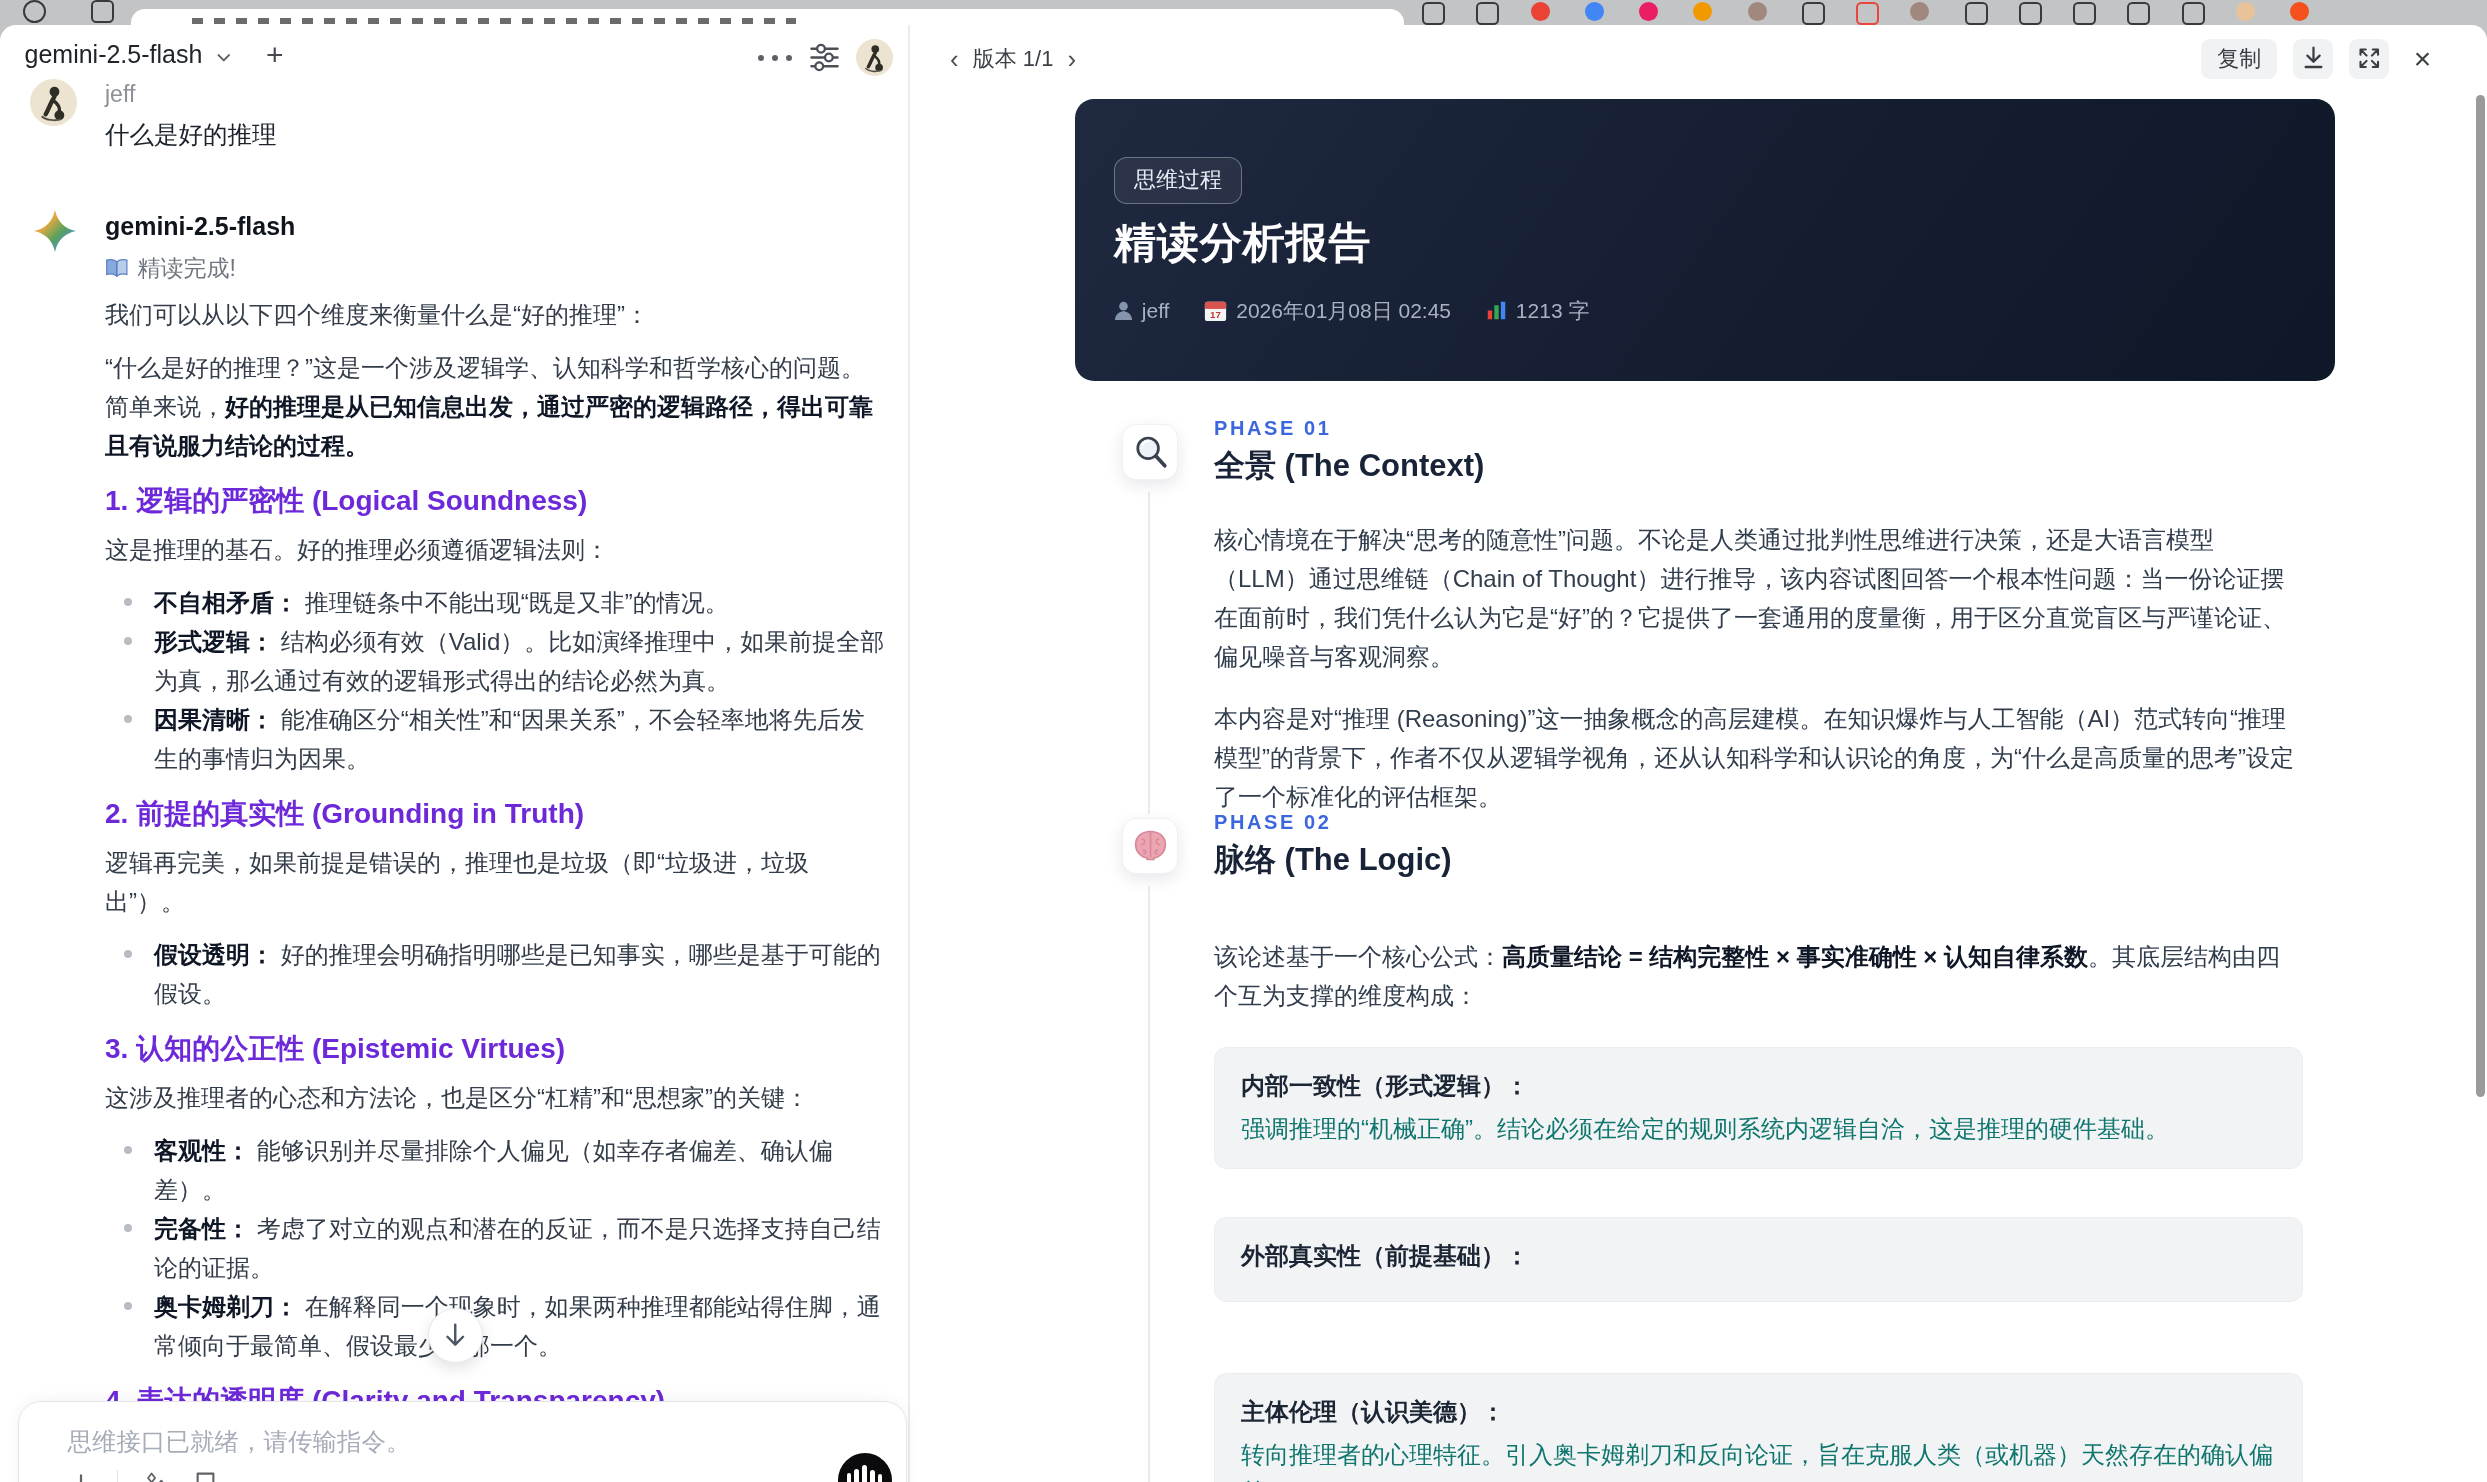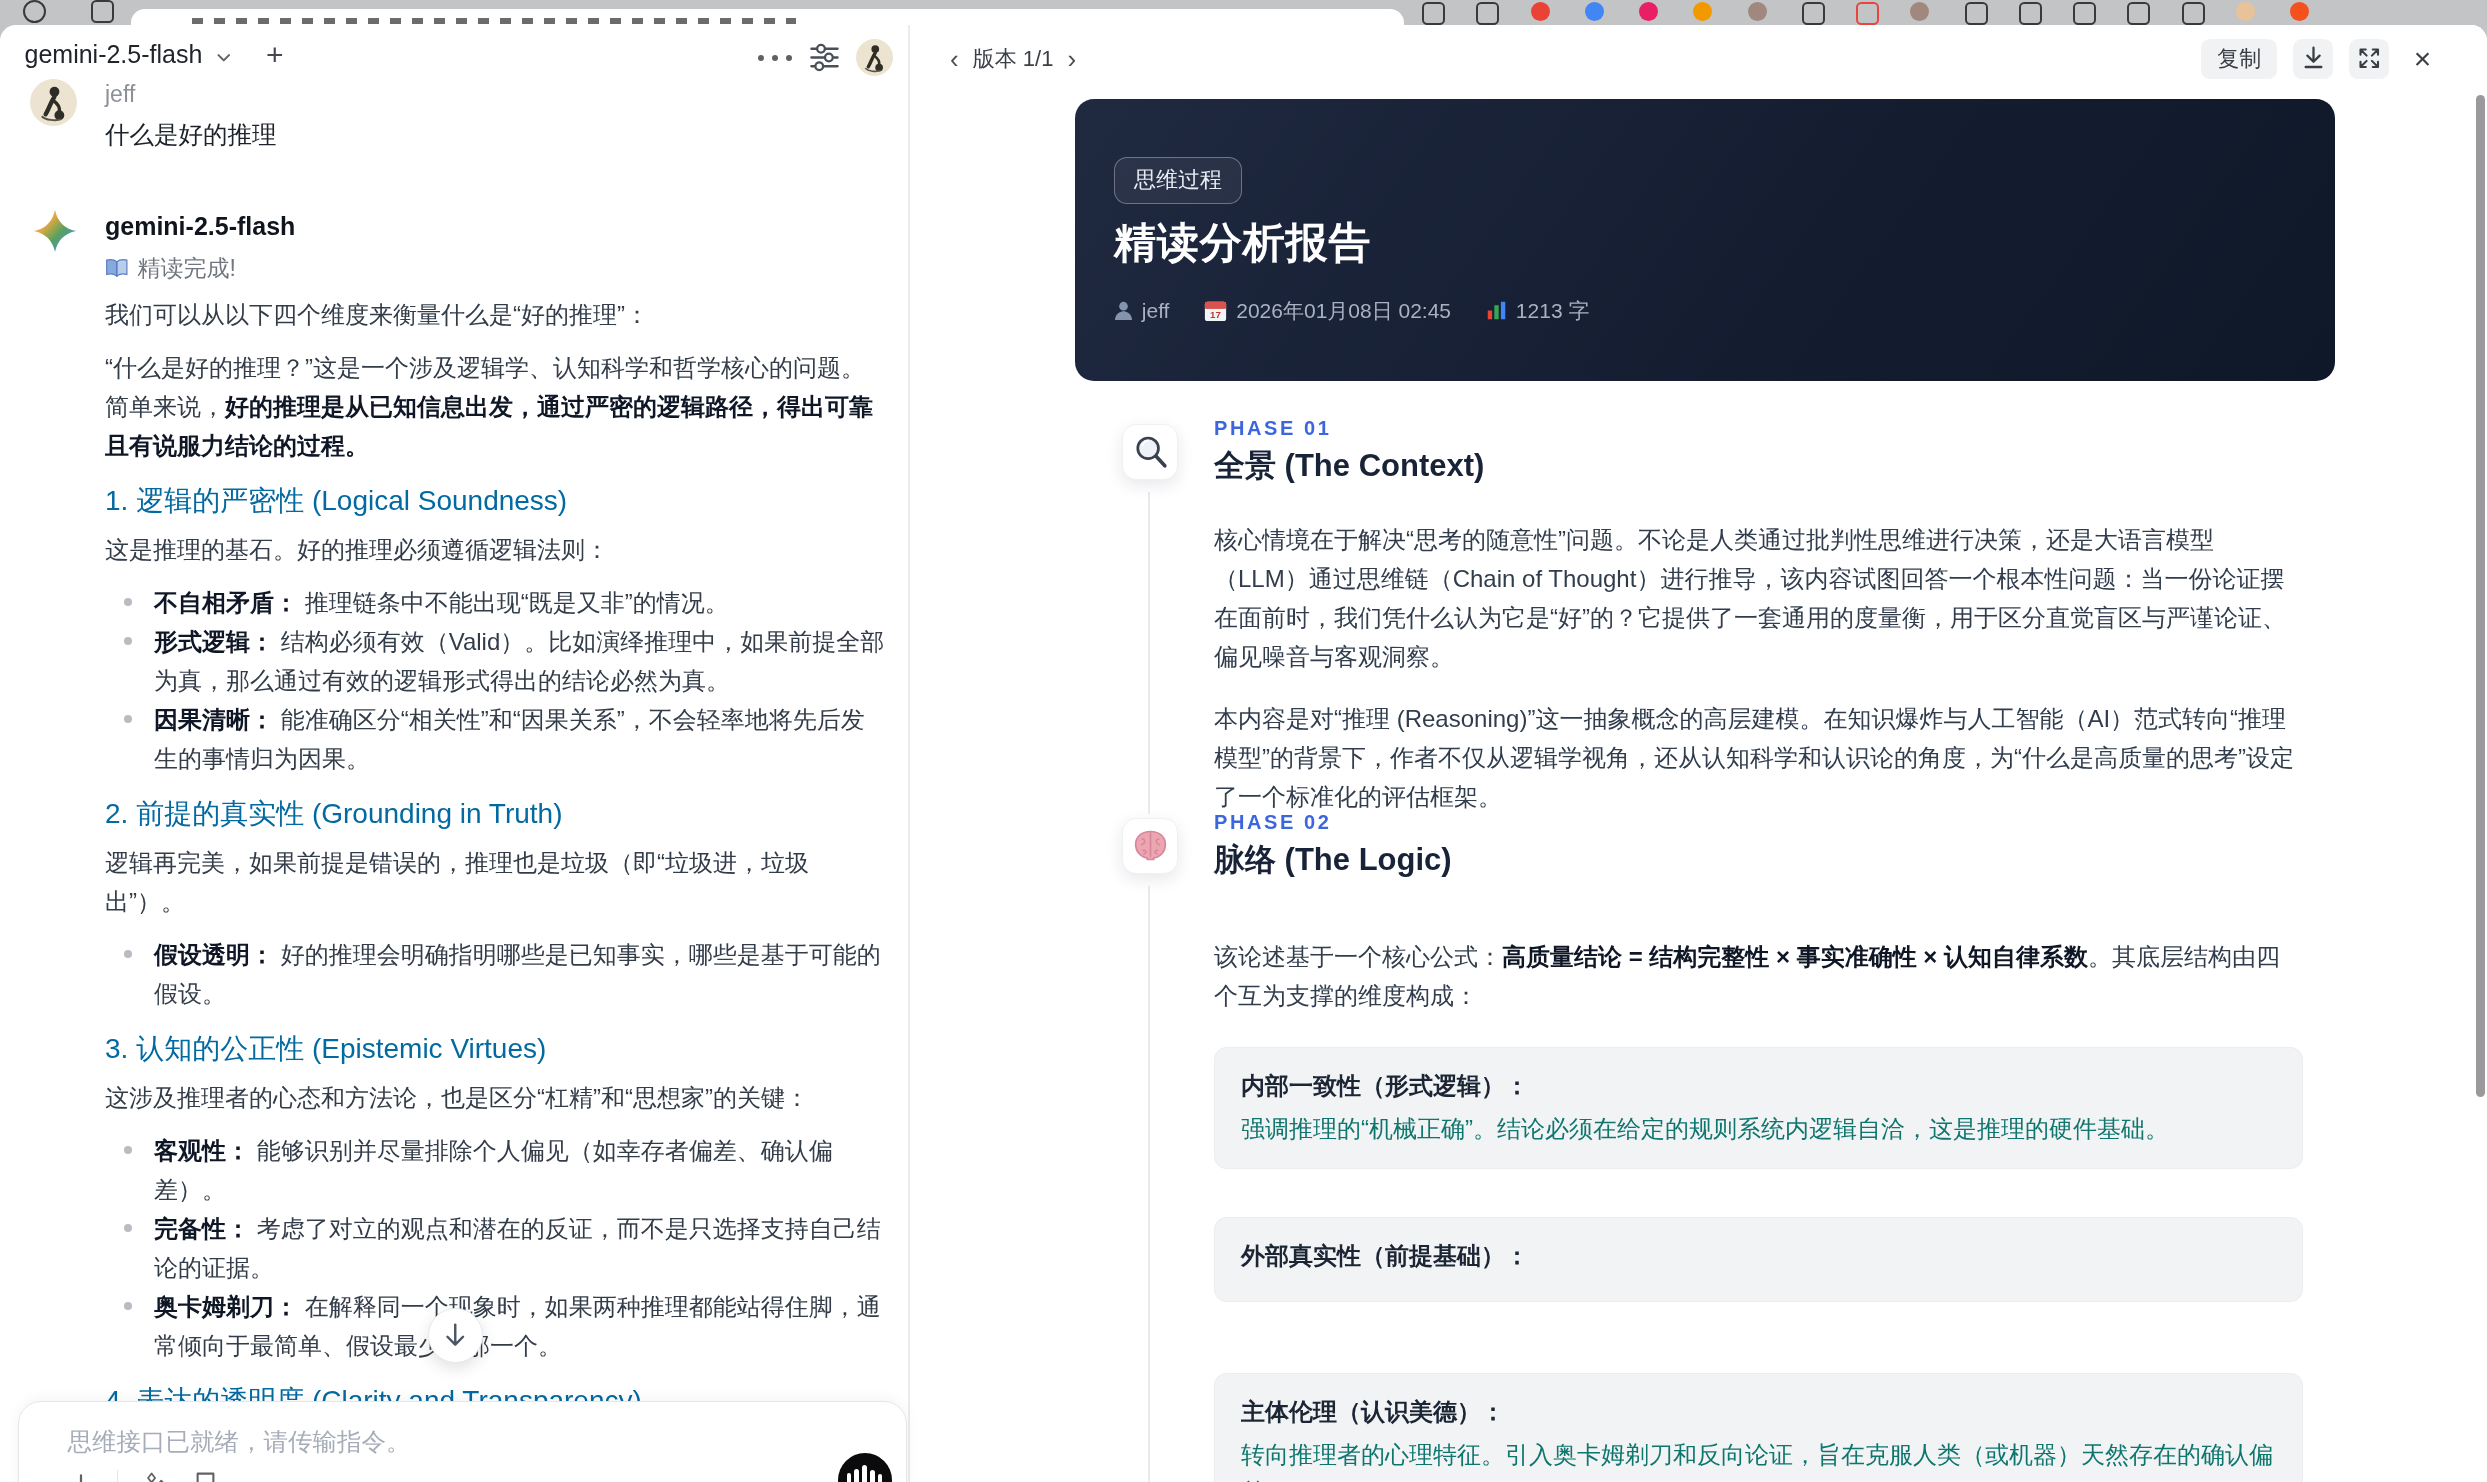--- a/index.html
+++ b/index.html
@@ -30,21 +30,21 @@
   .hdr-sliders{position:absolute;left:807px;top:15.8px;width:35px;height:35px;}
   .hdr-avatar{position:absolute;left:856px;top:14px;width:37px;height:37px;border-radius:50%;background:#ece4d0;overflow:hidden;}
   .msg-avatar{position:absolute;left:30px;top:54px;width:47px;height:47px;border-radius:50%;background:#ece4d0;overflow:hidden;}
   .user-name{position:absolute;left:105px;top:56px;font-size:23px;color:#8b9097;}
   .user-msg{position:absolute;left:105px;top:93px;font-size:24.5px;color:#1d232c;}
   .gemini-logo{position:absolute;left:33px;top:184px;width:44px;height:44px;}
   .asst-name{position:absolute;left:105px;top:187px;font-size:25px;font-weight:bold;color:#10151d;}
   .asst-status{position:absolute;left:105px;top:228px;font-size:23px;color:#70767f;display:flex;align-items:center;gap:8.8px;}
   .chat-body{position:absolute;left:105px;top:270px;width:781px;font-size:24px;line-height:39px;color:#333c49;}
   .chat-body p{margin:0 0 14px;}
-  .chat-body h3{font-size:28px;line-height:37px;color:#0369a1;font-weight:normal;margin:17.5px 0 10.5px;}
+  .chat-body h3{font-size:28px;line-height:37px;color:#6d28d9;font-weight:bold;margin:17.5px 0 10.5px;}
   .chat-body ul{list-style:none;margin:0 0 10.5px;padding:0;}
   .chat-body li{position:relative;padding-left:49px;margin:0;}
   .chat-body li::before{content:"";position:absolute;left:19px;top:15.8px;width:7.9px;height:7.9px;border-radius:50%;background:#b8bcc3;}
   .b{font-weight:bold;color:#0f1726;}
   .scroll-down-btn{position:absolute;left:428px;top:1283px;width:53px;height:53px;border-radius:50%;
     background:#fff;border:1.3px solid #e7e9ec;box-shadow:0 5.3px 15.8px rgba(0,0,0,.12);
     display:flex;align-items:center;justify-content:center;z-index:12;}
   .input-box{position:absolute;left:17.5px;top:1376px;width:887px;height:131px;background:#fff;
     border:1.3px solid #e4e7ea;border-radius:23px;box-shadow:0 -1.8px 14px rgba(0,0,0,.05);z-index:10;}
   .input-ph{position:absolute;left:49px;top:23px;font-size:24.5px;color:#a6adb8;}

